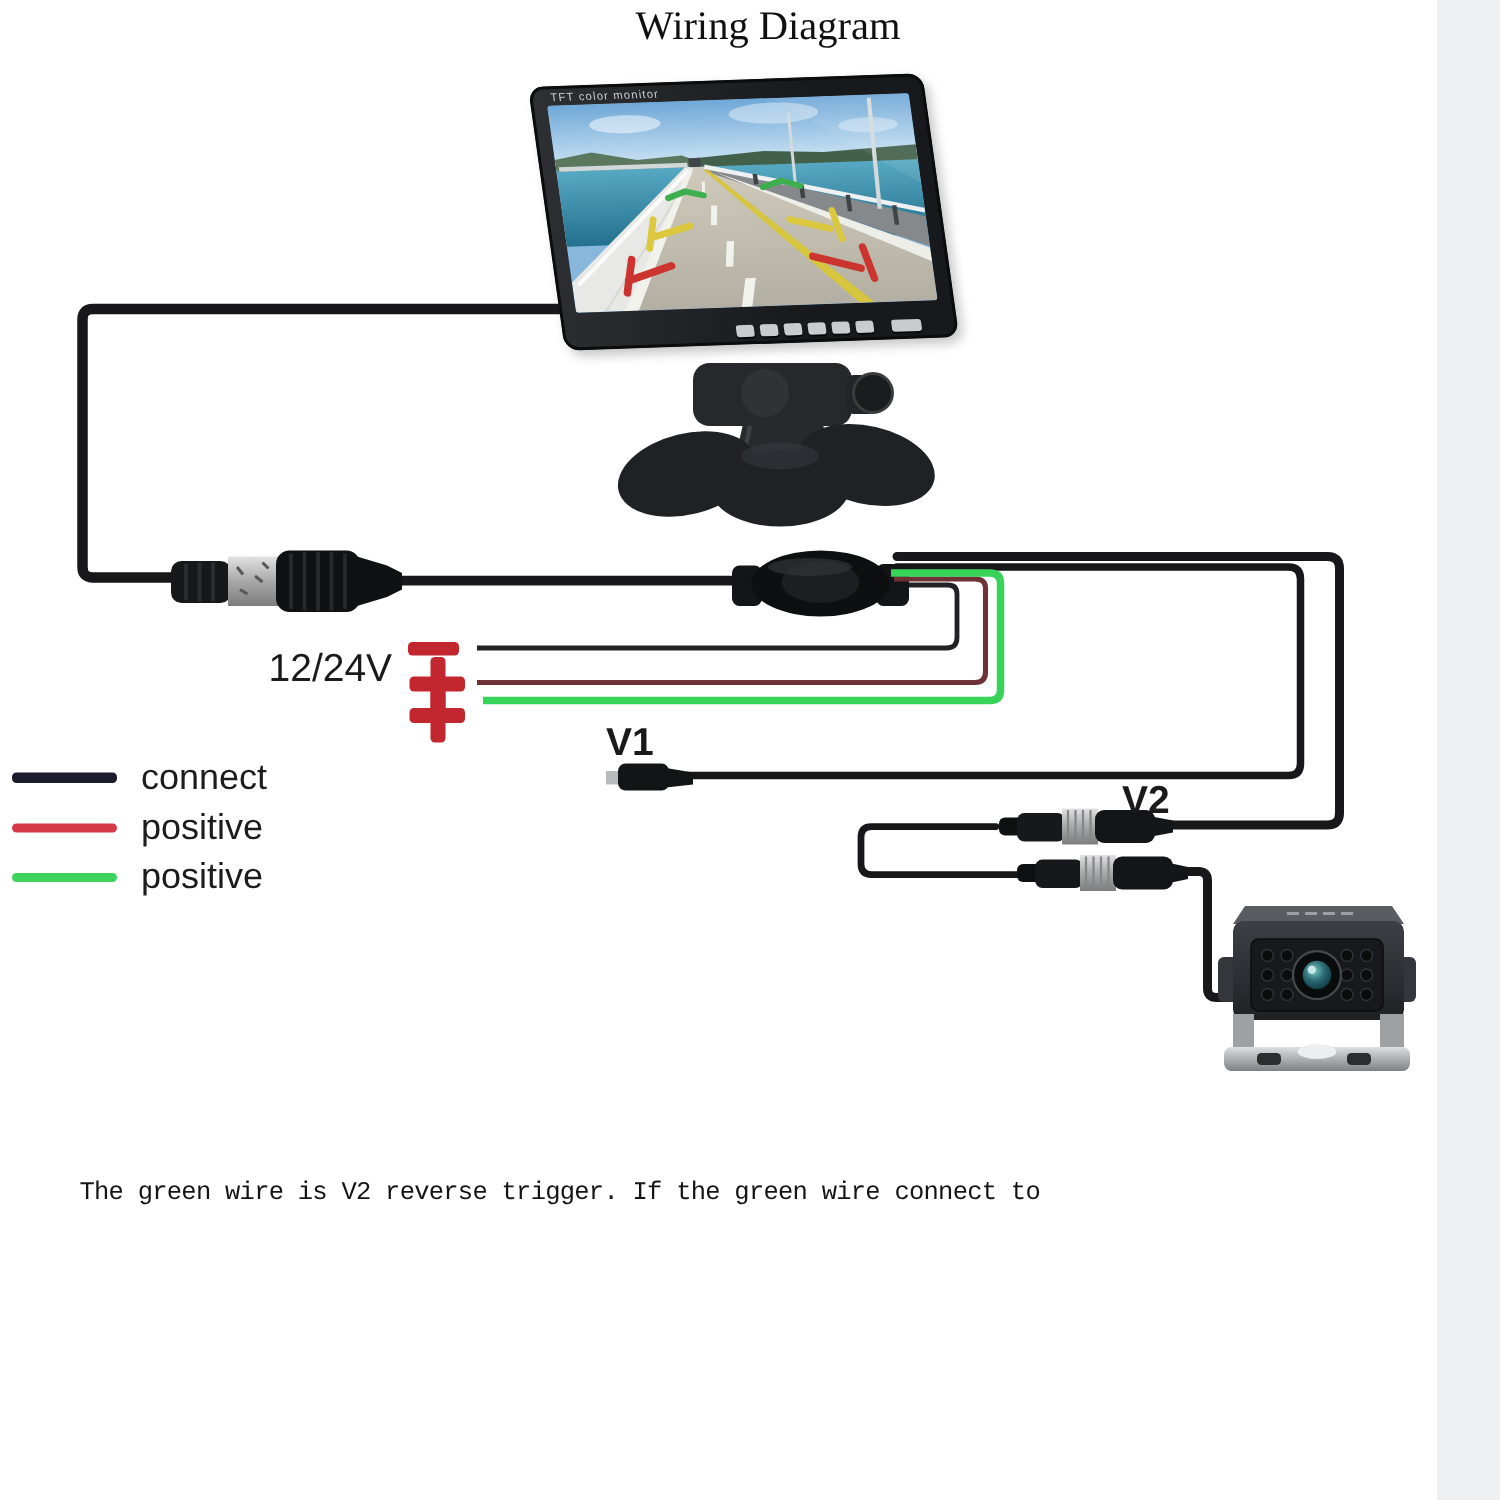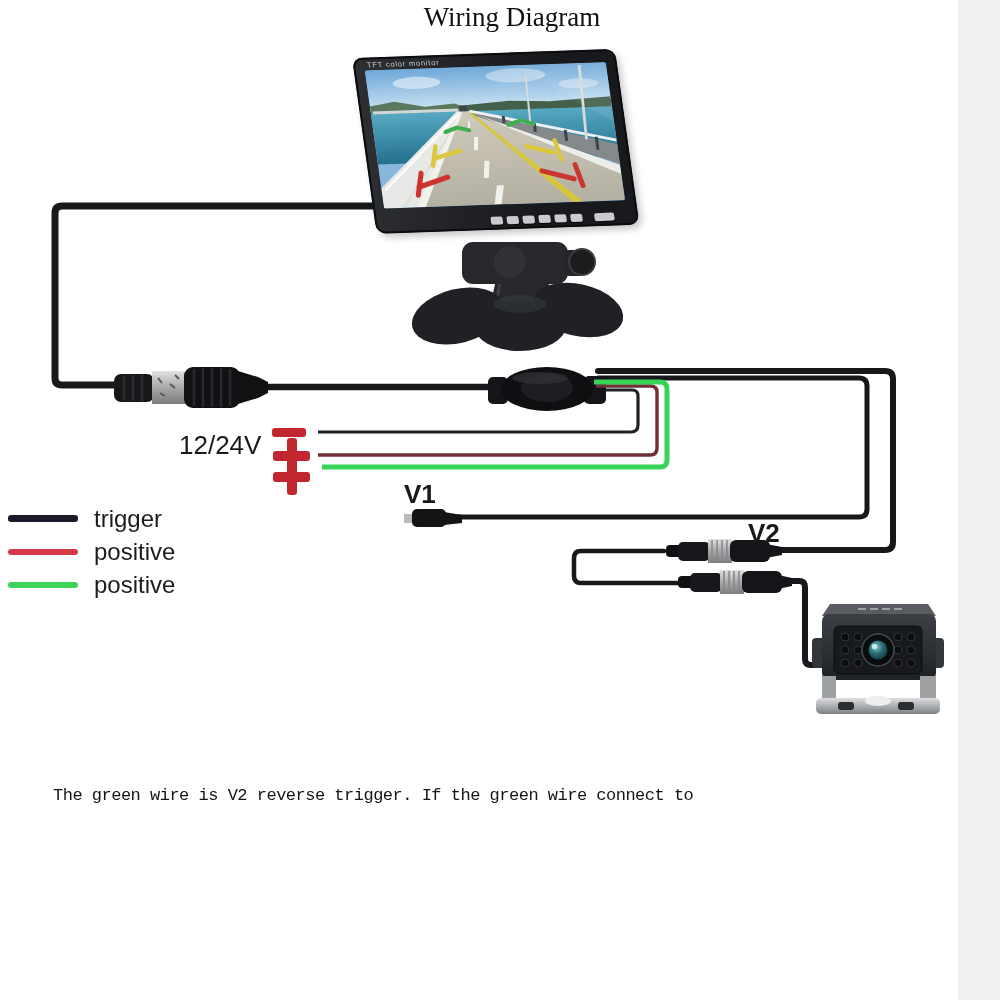--- a/index.html
+++ b/index.html
@@ -260,21 +260,21 @@
     </div>
   </div>
 
   <div id="power-label" class="abs diagram-label">12/24V</div>
   <div id="v1-label" class="abs diagram-label">V1</div>
   <div id="v2-label" class="abs diagram-label">V2</div>
 
   <div id="legend" class="abs">
     <div class="legend-row">
       <span class="legend-line sw-ground"></span>
-      <span class="legend-label">trigger</span>
+      <span class="legend-label">connect</span>
     </div>
     <div class="legend-row">
       <span class="legend-line sw-pos-red"></span>
       <span class="legend-label">positive</span>
     </div>
     <div class="legend-row">
       <span class="legend-line sw-pos-green"></span>
       <span class="legend-label">positive</span>
     </div>
   </div>

